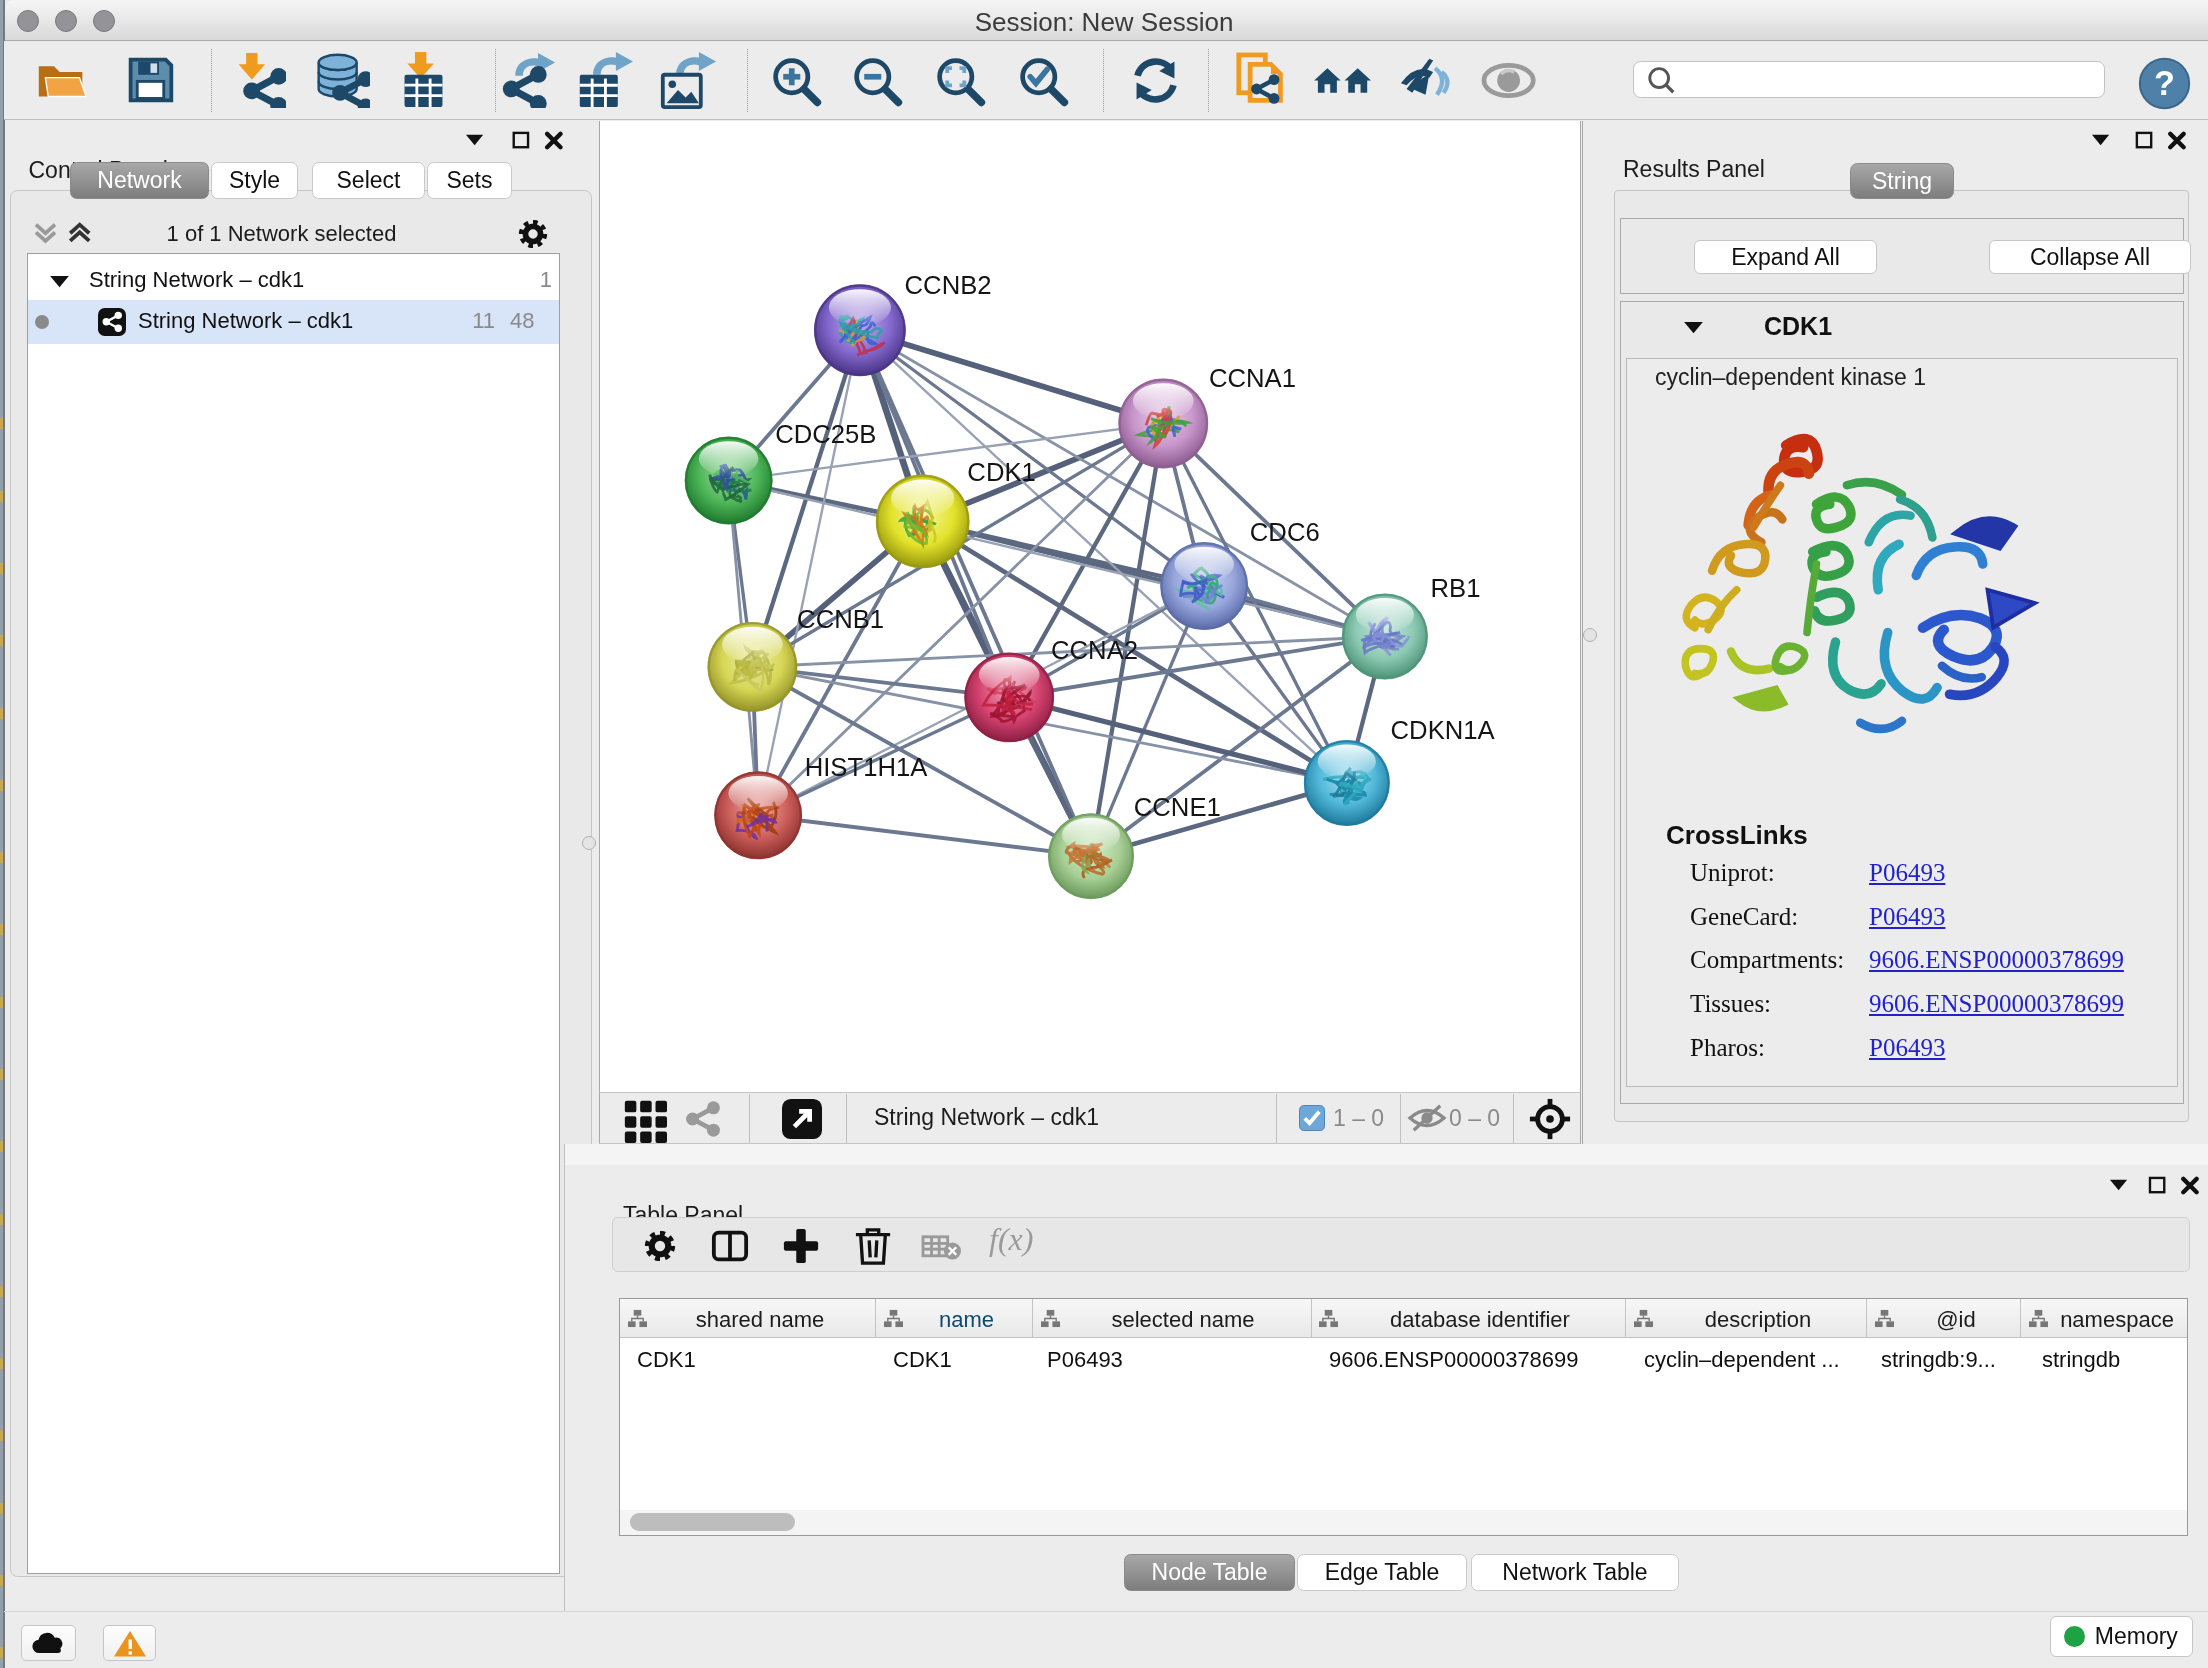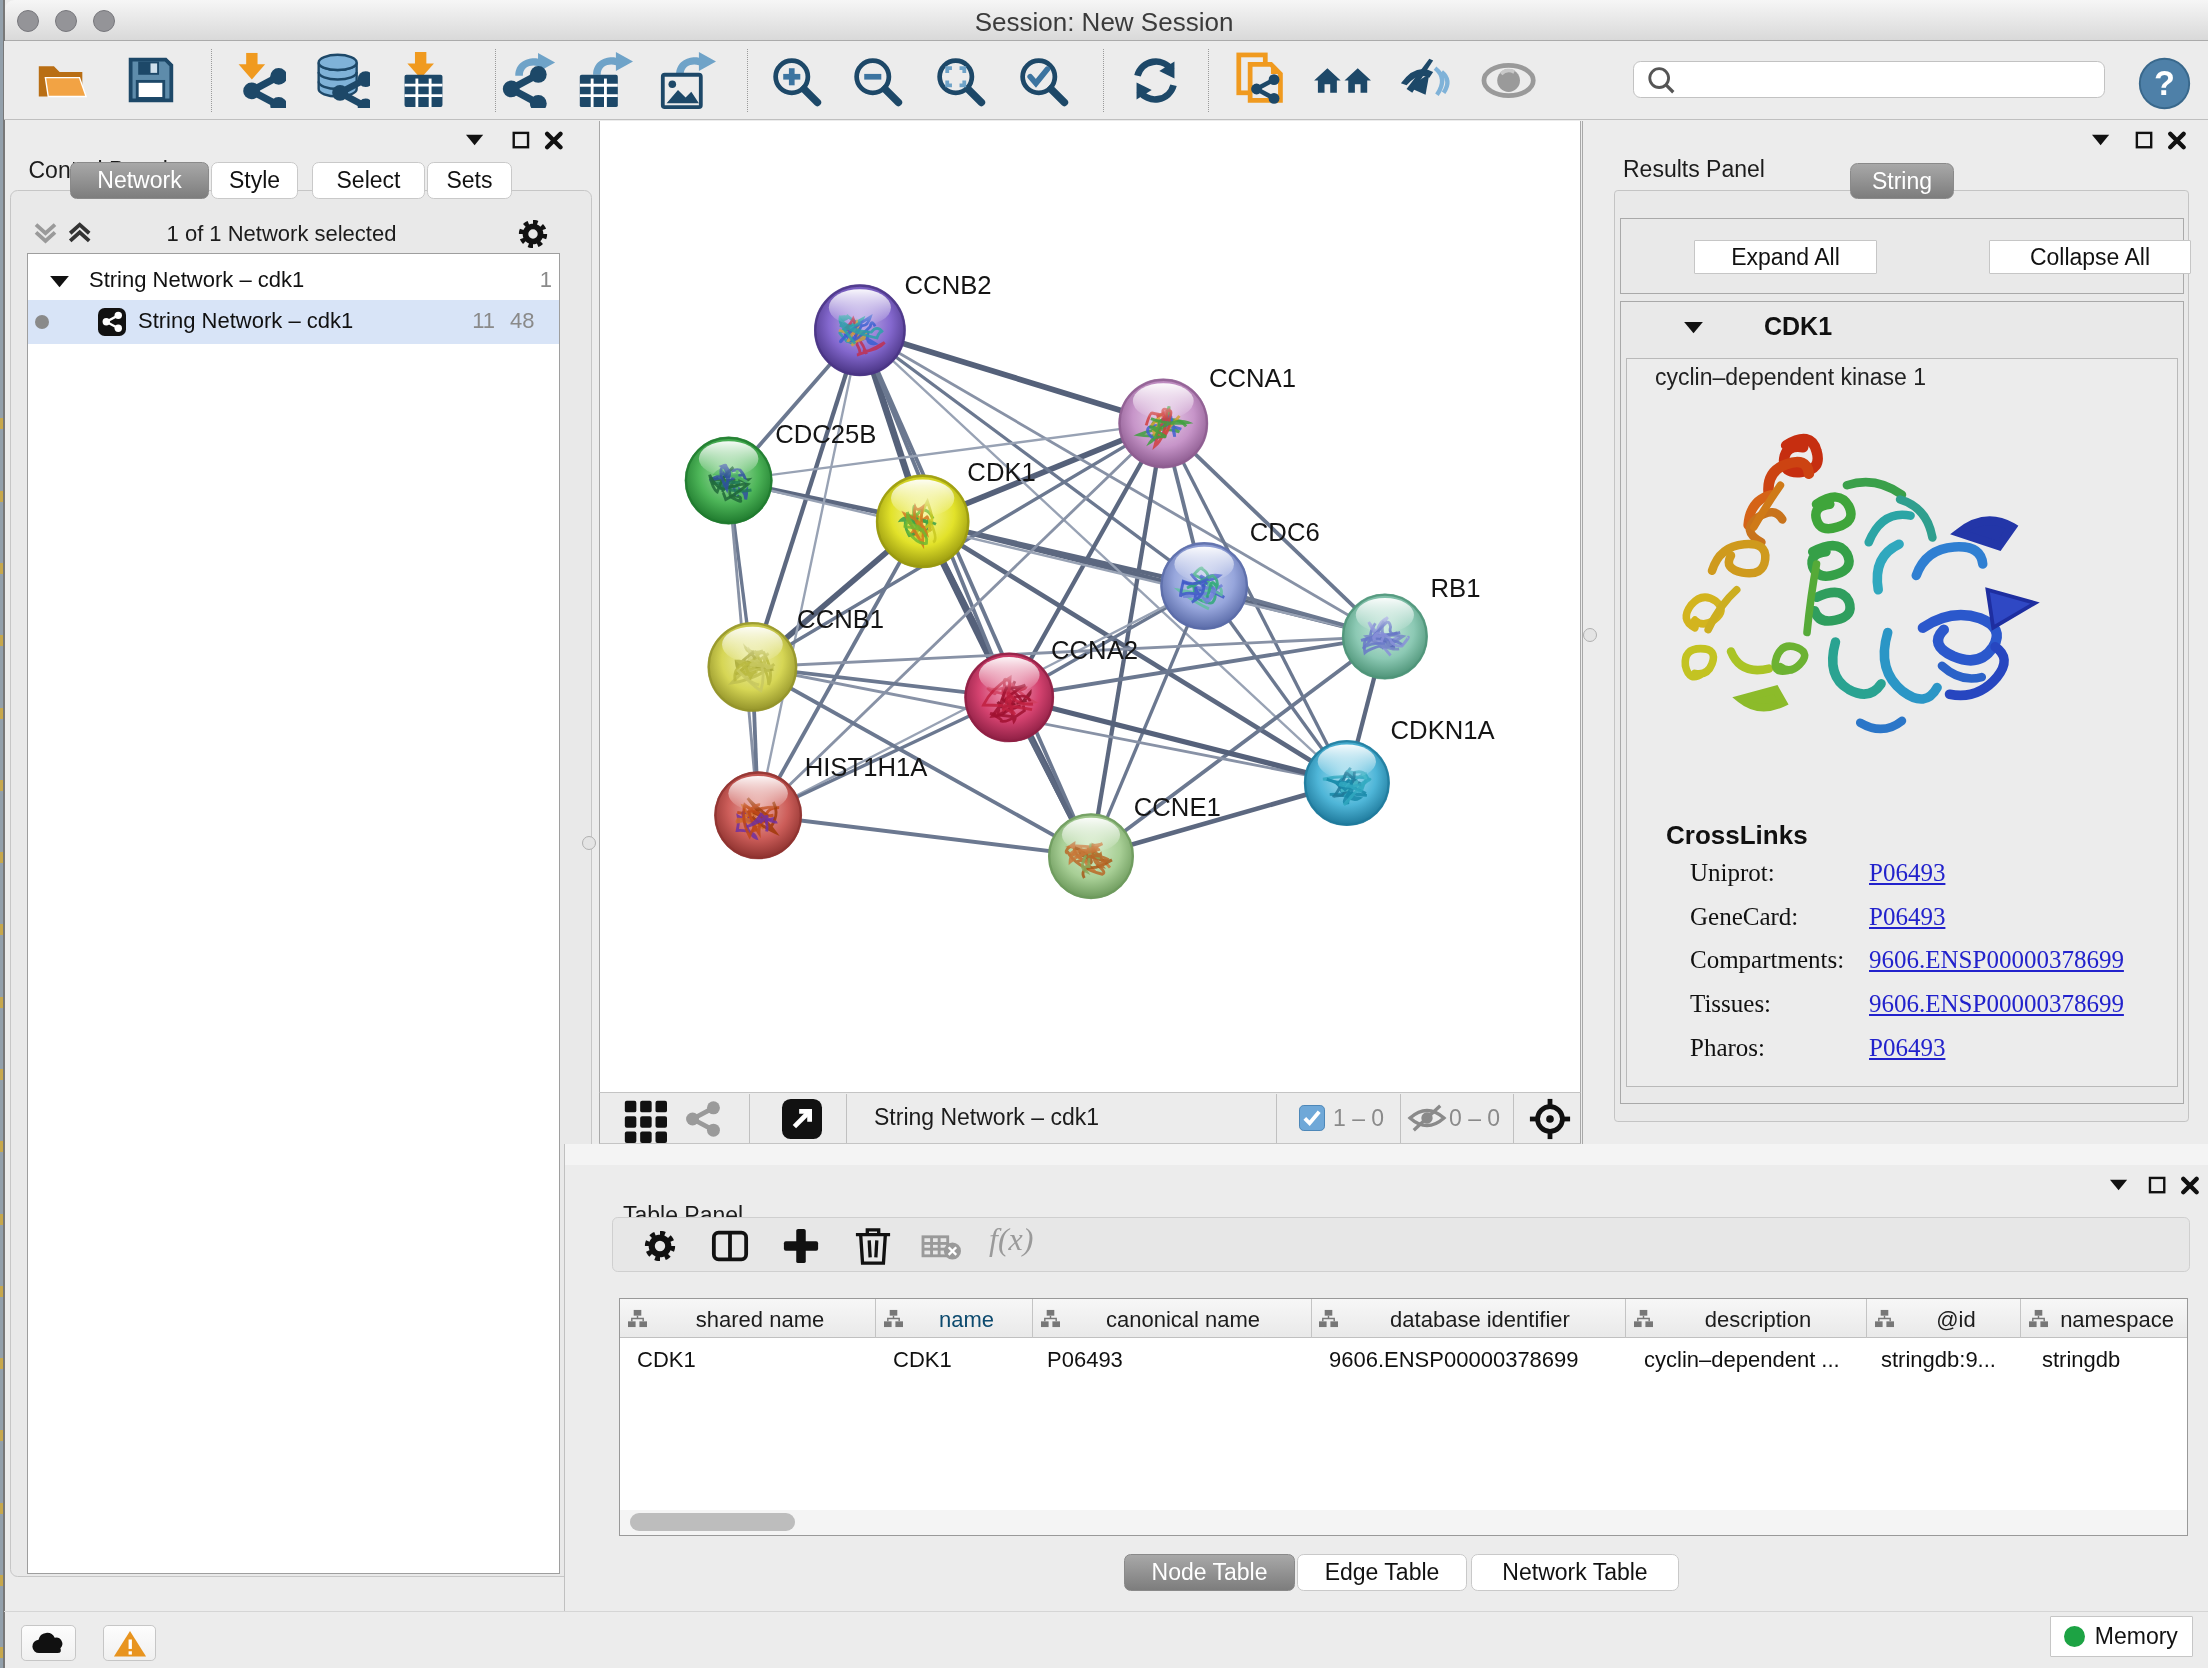--- a/index.html
+++ b/index.html
@@ -1,19 +1,19 @@
 <!DOCTYPE html>
 <html style="font-size:15px"><head><meta charset="utf-8"><style>
 * { margin:0; padding:0; box-sizing:border-box; }
 html,body { width:2208px; height:1668px; font-family:"Liberation Sans",sans-serif; background:#ececec; overflow:hidden; }
 .abs { position:absolute; }
 .panel-title { font-size:23px; color:#1c1c1c;margin-top:31px; }
 .tab { position:absolute; display:flex; align-items:center; justify-content:center; font-size:23px; color:#111; background:#fff; border:1px solid #c9c9c9; border-radius:6.7px; }
 .tab.sel { background:linear-gradient(#a8a8a8,#7d7d7d); color:#fff; border:1px solid #8a8a8a; }
-.wbtn { position:absolute; background:#fff; border:1px solid #c6c6c6; border-radius:1px; display:flex; align-items:center; justify-content:center; font-size:23px; color:#111; }
+.wbtn { position:absolute; background:#fff; border:1px solid #c6c6c6; border-radius:6px; display:flex; align-items:center; justify-content:center; font-size:23px; color:#111; }
 </style></head><body>
 <div class="abs" style="left:0;top:0;width:2.9px;height:1668px;background:#93a0ab"></div>
 <div class="abs" style="left:0;top:418px;width:2.9px;height:11.4px;background:#d0a93c;opacity:.85"></div>
 <div class="abs" style="left:0;top:491px;width:2.9px;height:11.4px;background:#d0a93c;opacity:.85"></div>
 <div class="abs" style="left:0;top:563px;width:2.9px;height:11.4px;background:#d0a93c;opacity:.85"></div>
 <div class="abs" style="left:0;top:635px;width:2.9px;height:11.4px;background:#d0a93c;opacity:.85"></div>
 <div class="abs" style="left:0;top:708px;width:2.9px;height:11.4px;background:#d0a93c;opacity:.85"></div>
 <div class="abs" style="left:0;top:780px;width:2.9px;height:11.4px;background:#d0a93c;opacity:.85"></div>
 <div class="abs" style="left:0;top:852px;width:2.9px;height:11.4px;background:#d0a93c;opacity:.85"></div>
 <div class="abs" style="left:0;top:924px;width:2.9px;height:11.4px;background:#d0a93c;opacity:.85"></div>
@@ -655,21 +655,21 @@
 <div class="abs" style="left:1040px;top:1309px"><svg width="21" height="19" viewBox="0 0 22 20">
       <g fill="#777">
         <rect x="7" y="1" width="8" height="6"></rect>
         <rect x="1" y="13" width="8" height="6"></rect>
         <rect x="13" y="13" width="8" height="6"></rect>
       </g>
       <g stroke="#777" stroke-width="1.5" fill="none">
         <path d="M11 7 L11 10 M5 13 L5 10 L17 10 L17 13"></path>
       </g>
     </svg></div>
-<div class="abs" style="left:1060px;top:1307px;width:246px;text-align:center;font-size:22px;color:#1c1c1c;white-space:nowrap;overflow:hidden">canonical name</div>
+<div class="abs" style="left:1060px;top:1307px;width:246px;text-align:center;font-size:22px;color:#1c1c1c;white-space:nowrap;overflow:hidden">selected name</div>
 <div class="abs" style="left:1311px;top:1299px;width:1px;height:39px;background:#c4c4c4"></div>
 <div class="abs" style="left:1318px;top:1309px"><svg width="21" height="19" viewBox="0 0 22 20">
       <g fill="#777">
         <rect x="7" y="1" width="8" height="6"></rect>
         <rect x="1" y="13" width="8" height="6"></rect>
         <rect x="13" y="13" width="8" height="6"></rect>
       </g>
       <g stroke="#777" stroke-width="1.5" fill="none">
         <path d="M11 7 L11 10 M5 13 L5 10 L17 10 L17 13"></path>
       </g>

